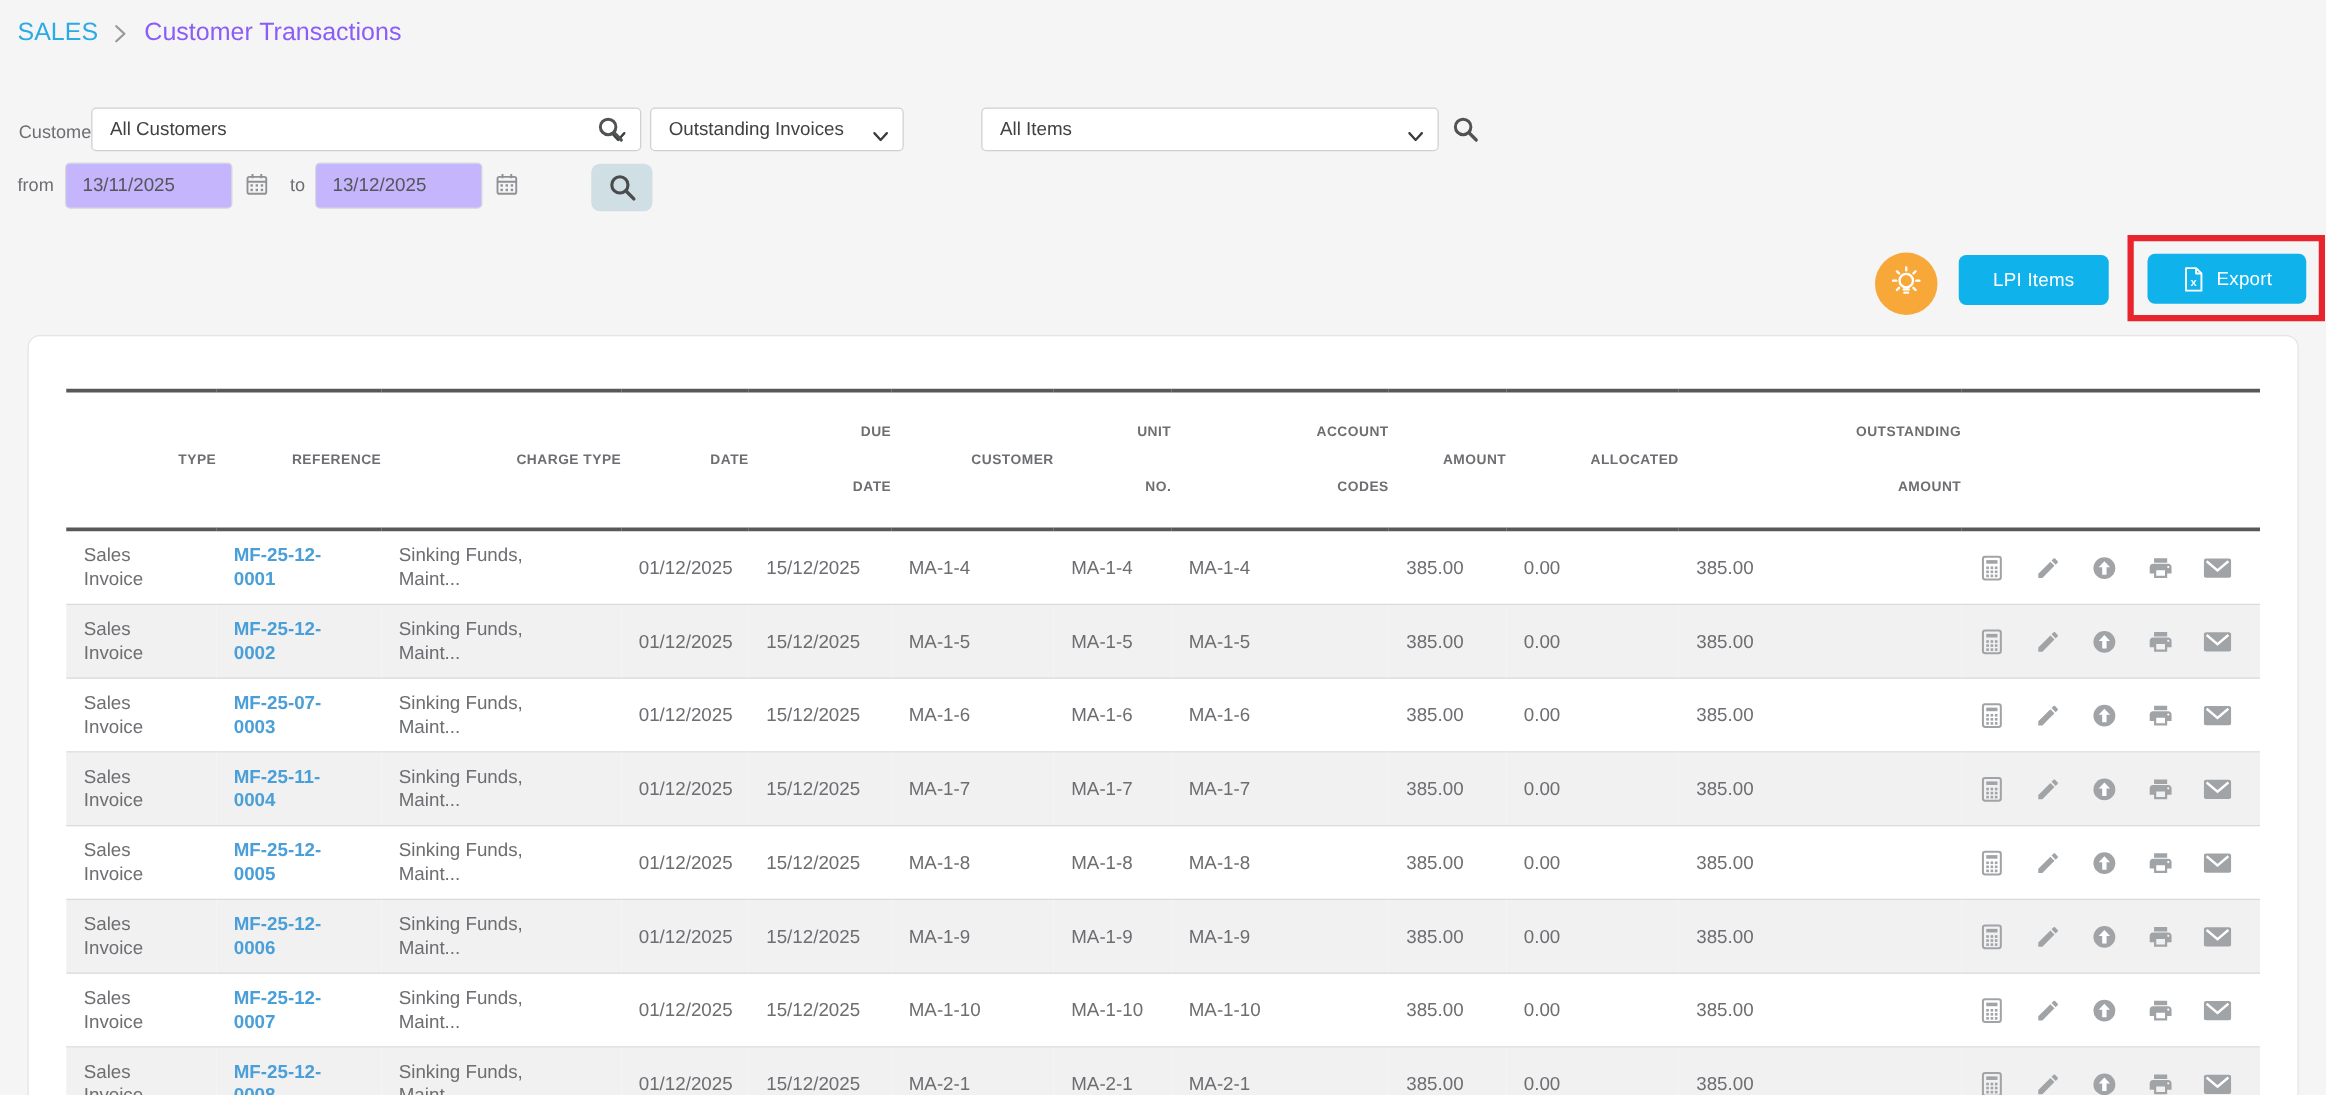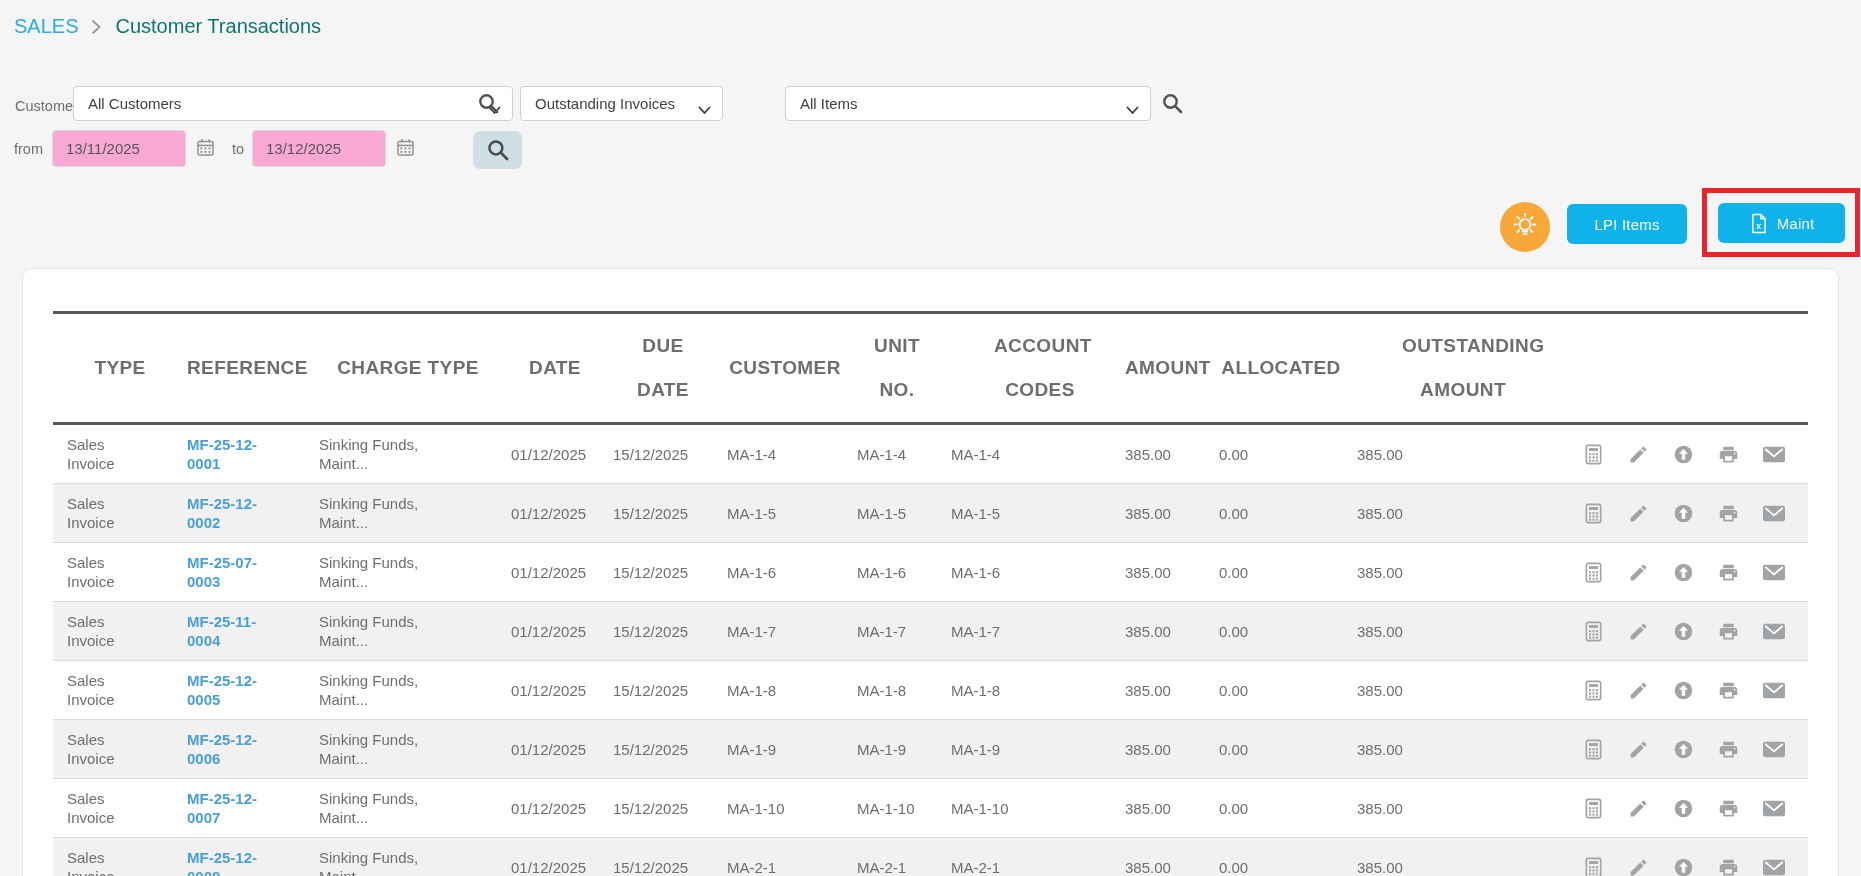--- a/index.html
+++ b/index.html
@@ -5,31 +5,31 @@
   html,body{margin:0;padding:0;}
   body{
     width:1861px;height:876px;overflow:hidden;position:relative;
     background:#f5f5f6;
     font-family:"Liberation Sans", sans-serif;
     color:#6d6e71;
   }
   
   .breadcrumb{position:absolute;left:14px;top:15px;display:flex;align-items:center;gap:13px;}
   .crumb-section{font-size:20px;color:var(--breadcrumb_blue,#2aabe3);cursor:pointer;}
-  .crumb-page{font-size:20px;color:#0f766e;}
+  .crumb-page{font-size:20px;color:#8b5cf6;}
   
   .flabel{position:absolute;font-size:14.5px;color:#6d6e71;}
   .selectbox{
     position:absolute;height:35px;background:#fff;border:1px solid #cfd0d2;border-radius:4px;
     display:flex;align-items:center;padding:0 34px 0 14px;font-size:15px;color:#414042;
     box-sizing:border-box;cursor:pointer;
   }
   .selectbox .chev{position:absolute;right:11px;top:14px;}
   .datebox{
-    position:absolute;height:37px;background:#f9a8d4;border:1px solid #d8d9da;border-radius:4px;
+    position:absolute;height:37px;background:#c4b5fd;border:1px solid #d8d9da;border-radius:4px;
     display:flex;align-items:center;padding:0 10px 0 13px;font-size:15px;color:#55565a;
     box-sizing:border-box;width:134px;
   }
   .icon-btn{position:absolute;cursor:pointer;background:none;border:none;padding:0;}
   .search-btn{
     position:absolute;left:473px;top:131px;width:49px;height:38px;background:#cfdfe4;
     border:none;border-radius:7px;display:flex;align-items:center;justify-content:center;cursor:pointer;
   }
   
   .bulb-wrap{
@@ -48,21 +48,21 @@
     border:5px solid var(--highlight_red,#e8242c);
   }
   
   .card{
     position:absolute;left:22px;top:268px;width:1817px;height:650px;box-sizing:border-box;
     background:#fff;border:1px solid #e3e4e5;border-radius:10px;padding:42px 30px 0 30px;
   }
   table{width:100%;border-collapse:collapse;table-layout:fixed;}
   thead tr{border-top:3px solid #57585a;border-bottom:3px solid #57585a;}
   th{
-    text-align:center;font-size:19px;font-weight:bold;color:#6d6e71;letter-spacing:.4px;
+    text-align:right;font-size:11px;font-weight:bold;color:#6d6e71;letter-spacing:.4px;
     padding:10px 0 10px 14px;line-height:44px;vertical-align:middle;
   }
   th .hspan{display:inline-block;vertical-align:middle;line-height:44px;}
   .w52{width:52px;} .w48{width:48px;} .w92{width:92px;margin-left:18px;} .w122{width:122px;}
   .w58{width:58px;} .w82{width:82px;} .w120{width:120px;}
   td{
     font-size:15px;color:#6d6e71;padding:10px 0 10px 14px;height:37px;line-height:19px;
     vertical-align:middle;border-bottom:1px solid #d9dadb;
   }
   tbody tr:nth-child(even){background:#f1f1f2;}
@@ -200,21 +200,21 @@
 <div class="red-box"></div>
 
 <button class="btn btn-export">
   <span style="display:inline-flex;">
     <svg width="19" height="21" viewBox="0 0 20 22">
       <path d="M4 1.5 h8.5 L17 6 v14.5 H4 z" fill="none" stroke="#ffffff" stroke-width="1.6" stroke-linejoin="round"></path>
       <path d="M12.5 1.5 v4.5 h4.5" fill="none" stroke="#ffffff" stroke-width="1.6" stroke-linejoin="round"></path>
       <text x="10.5" y="17" font-size="9.5" font-weight="bold" fill="#ffffff" text-anchor="middle" font-family="Liberation Sans, sans-serif">x</text>
     </svg>
   </span>
-  <span>Maint</span>
+  <span>Export</span>
 </button>
 
 <div class="card">
   <table>
     <colgroup>
       <col style="width:120px">
         <col style="width:132px">
         <col style="width:192px">
         <col style="width:102px">
       <col style="width:114px">

